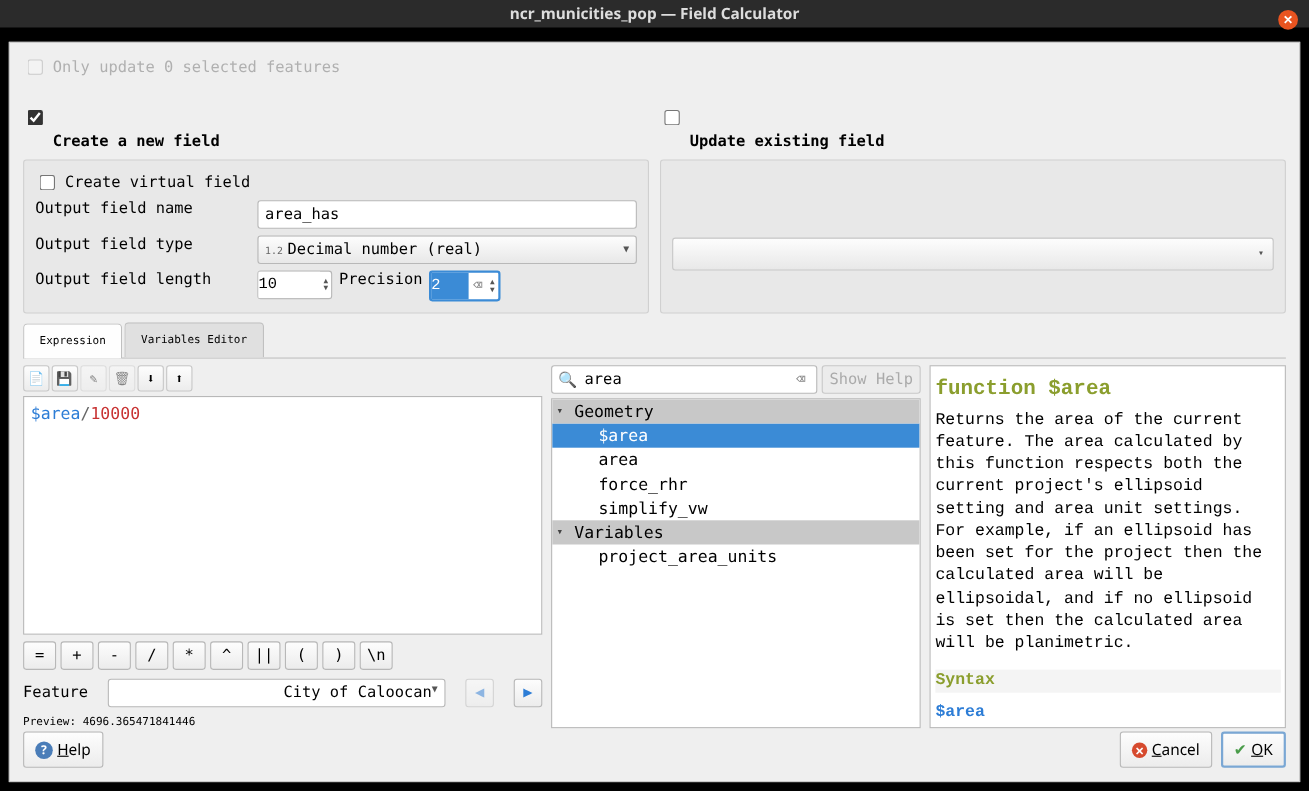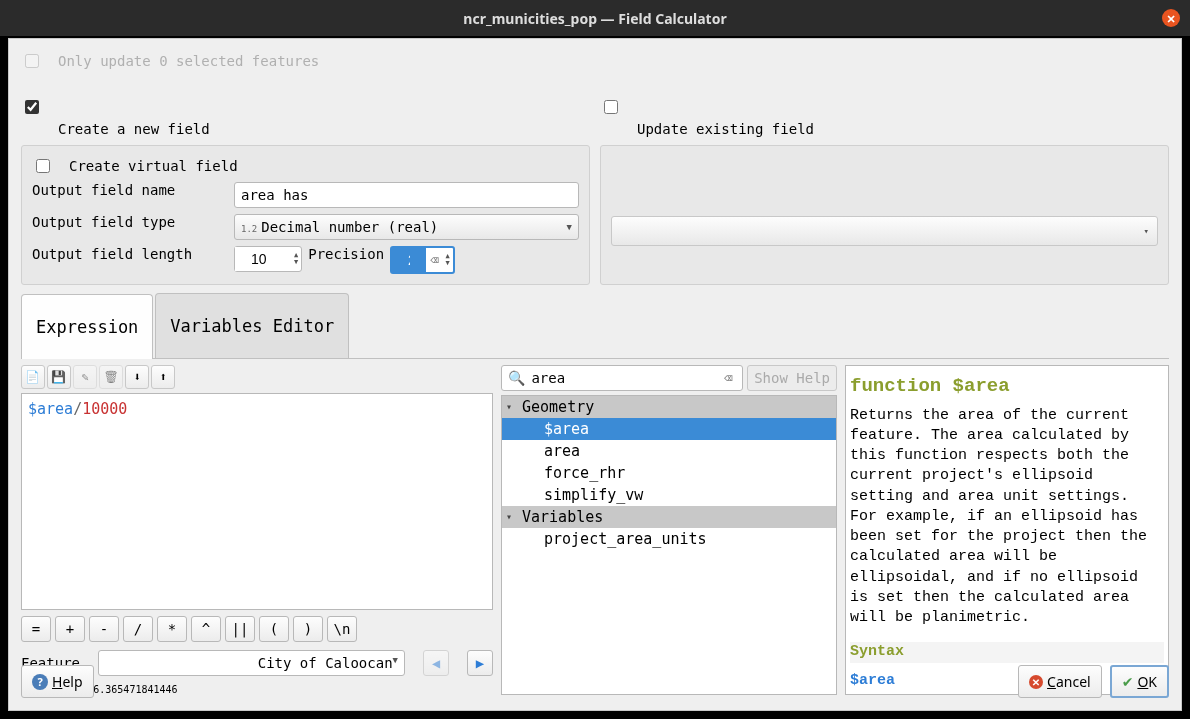--- a/index.html
+++ b/index.html
@@ -13,21 +13,21 @@
     overflow: hidden;
     font-size: 14px;
   }
   .window {
     width: 1190px;
     height: 719px;
     background: #000;
     position: relative;
   }
   .titlebar {
-    height: 36px;
+    height: 25px;
     background: #2b2b2b;
     color: #ddd;
     display: flex;
     align-items: center;
     justify-content: center;
     font-family: system-ui, -apple-system, sans-serif;
     font-weight: bold;
     position: relative;
     font-size: 14px;
   }
@@ -50,27 +50,27 @@
   .content {
     position: absolute;
     top: 38px;
     left: 8px;
     right: 8px;
     bottom: 8px;
     background: #efefef;
     border: 1px solid #c8c8c8;
     padding: 12px;
   }
-  .row { display: flex; align-items: center; gap: 16px; }
+  .row { display: flex; align-items: center; gap: 6px; }
   .disabled { color: #b0b0b0; }
   input[type=checkbox] {
     width: 14px; height: 14px;
     accent-color: #333;
   }
-  .bold { font-weight: normal; margin-top: 44px; }
+  .bold { font-weight: bold; margin-top: 44px; }
   .top-section {
     display: flex;
     gap: 10px;
     margin-top: 8px;
   }
   .panel {
     flex: 1;
     background: #e8e8e8;
     border: 1px solid #d0d0d0;
     border-radius: 3px;
@@ -108,22 +108,22 @@
   .spin {
     display: flex;
     align-items: center;
     background: #fff;
     border: 1px solid #b8b8b8;
     border-radius: 3px;
   }
   .spin input {
     border: none;
     outline: none;
-    padding: 4px 16px;
-    font-family: Liberation Sans, sans-serif;
+    padding: 4px 0;
+    font-family: Liberation Mono, monospace;
     font-size: 14px;
     width: 56px;
   }
   .spin .arrows {
     display: flex;
     flex-direction: column;
     font-size: 7px;
     line-height: 7px;
     padding: 0 3px;
     color: #555;
@@ -147,26 +147,26 @@
     justify-content: flex-end;
     padding-right: 8px;
     color: #aaa;
   }
   .tabs {
     margin-top: 8px;
     display: flex;
     border-bottom: 1px solid #c0c0c0;
   }
   .tab {
-    padding: 22px 14px;
+    padding: 10px 14px;
     border: 1px solid #c0c0c0;
     border-bottom: none;
     background: #e0e0e0;
     cursor: pointer;
-    font-size: 17px;
+    font-size: 10px;
     border-top-left-radius: 4px;
     border-top-right-radius: 4px;
     margin-right: 2px;
   }
   .tab.active {
     background: #fefefe;
     position: relative;
     top: 1px;
   }
   .workspace {

